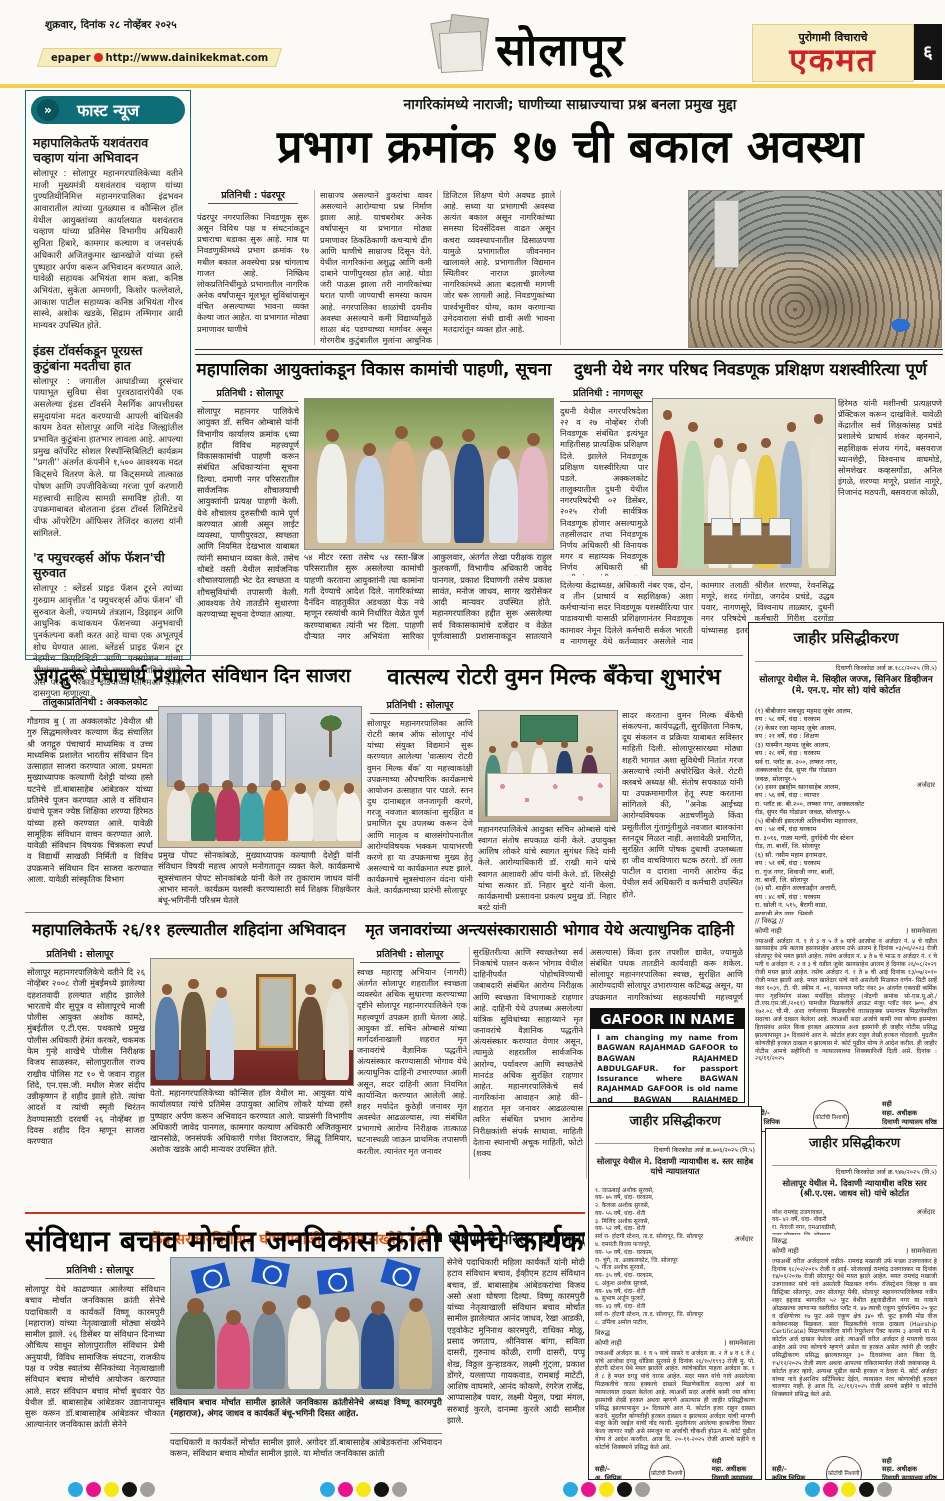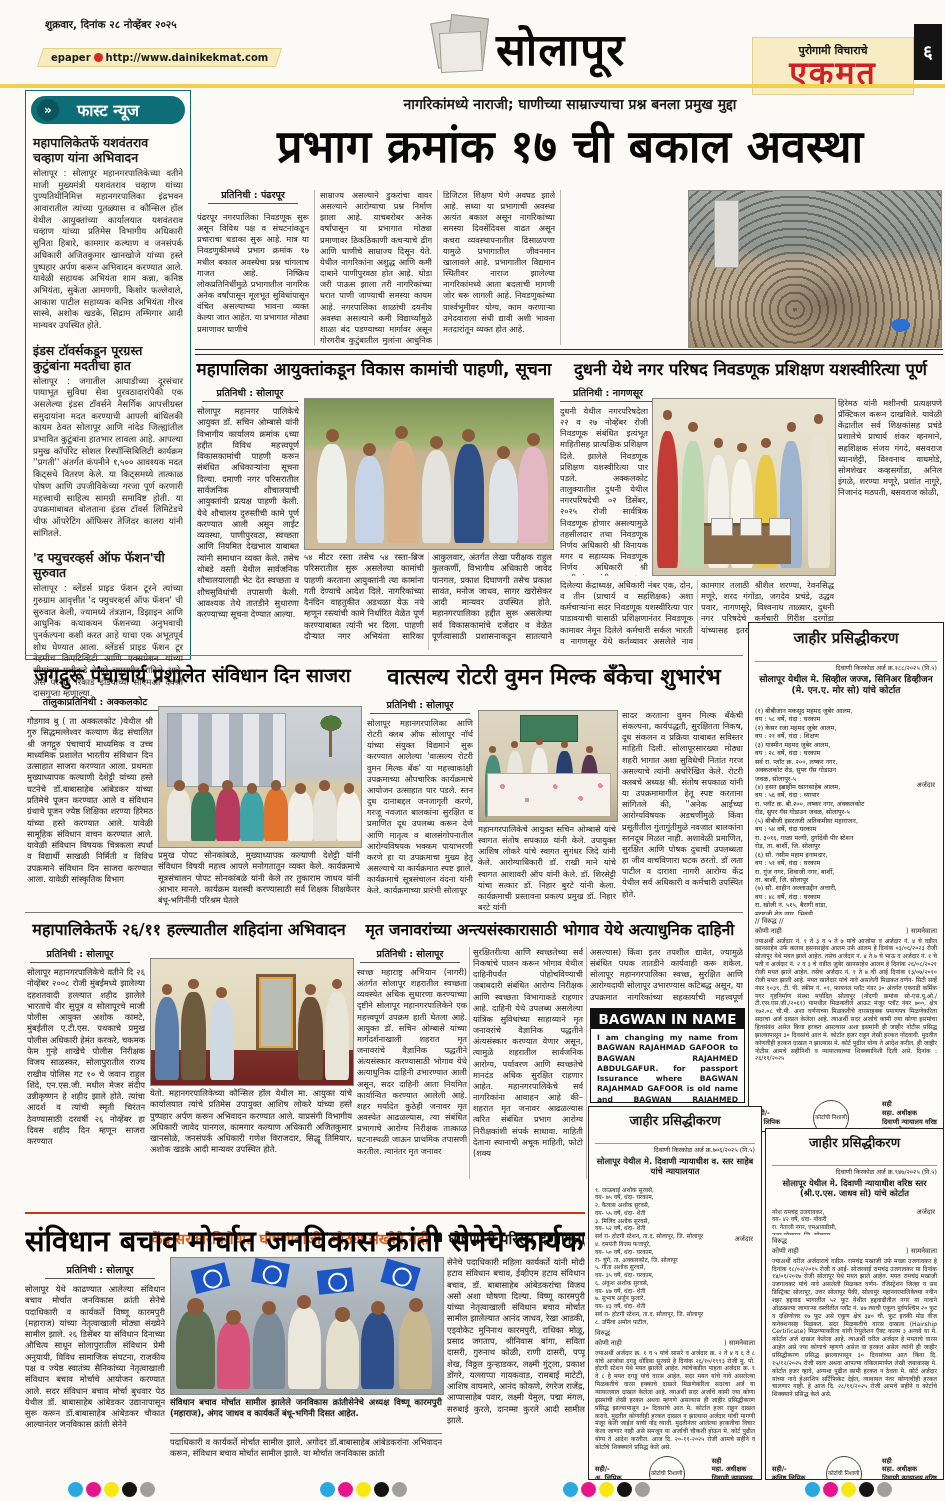--- a/index.html
+++ b/index.html
@@ -115,21 +115,21 @@
     </div>
   </div>
 
   <div class="abs collage" style="left:430px;top:14px;width:60px;height:64px;">
     <i style="left:4px;top:6px;width:34px;height:44px;transform:rotate(-10deg);"></i>
     <i style="left:18px;top:2px;width:36px;height:50px;transform:rotate(7deg);background:#c9c6bd;"></i>
     <i style="left:10px;top:18px;width:40px;height:38px;transform:rotate(-3deg);background:#eceae3;"></i>
   </div>
   <div class="abs" id="masthead-city" style="left:496px;top:18px;">सोलापूर</div>
 
-  <div class="abs" id="brand-box" style="left:752px;top:24px;width:160px;height:56px;margin-top:13px;">
+  <div class="abs" id="brand-box" style="left:752px;top:24px;width:160px;height:56px;">
     <div id="brand-tagline">पुरोगामी विचाराचे</div>
     <div id="brand-name">एकमत</div>
   </div>
   <div class="abs" id="pagenum-box" style="left:914px;top:24px;width:28px;height:56px;line-height:56px;">६</div>
   <div class="abs" id="header-rule" style="left:0;top:84px;width:945px;height:4px;"></div>
 
   <div class="abs" id="fastnews" style="left:25px;top:90px;width:164px;height:568px;">
     <div id="fastnews-head">
       <span class="badge">»</span>
       <span>फास्ट न्यूज</span>
@@ -314,21 +314,21 @@
   <div class="abs" style="left:360px;top:947px;width:100px;">
       <div class="byline">प्रतिनिधी : सोलापूर</div>
     </div>
   <div class="abs bodytxt" style="left:357px;top:967px;width:110px;height:216px;font-size:8.2px;">स्वच्छ महाराष्ट्र अभियान (नागरी) अंतर्गत सोलापूर शहरातील स्वच्छता व्यवस्थेत अधिक सुधारणा करण्याच्या दृष्टीने सोलापूर महानगरपालिकेने एक महत्त्वपूर्ण उपक्रम हाती घेतला आहे. आयुक्त डॉ. सचिन ओम्बासे यांच्या मार्गदर्शनाखाली शहरात मृत जनावरांचे वैज्ञानिक पद्धतीने अंत्यसंस्कार करण्यासाठी भोगाव येथे अत्याधुनिक दाहिनी उभारण्यात आली असून, सदर दाहिनी आता नियमित कार्यान्वित करण्यात आलेली आहे. शहर मर्यादेत कुठेही जनावर मृत अवस्थेत आढळल्यास, त्या संबंधित प्रभागाचे आरोग्य निरीक्षक तात्काळ घटनास्थळी जाऊन प्राथमिक तपासणी करतील. त्यानंतर मृत जनावर</div>
   <div class="abs bodytxt" style="left:473px;top:947px;width:110px;height:236px;font-size:8.2px;">सुरक्षितरीत्या आणि स्वच्छतेच्या सर्व निकषांचे पालन करून भोगाव येथील दाहिनीपर्यंत पोहोचविण्याची जबाबदारी संबंधित आरोग्य निरीक्षक आणि स्वच्छता विभागाकडे राहणार आहे. दाहिनी येथे उपलब्ध असलेल्या यांत्रिक सुविधांच्या साहाय्याने मृत जनावरांचे वैज्ञानिक पद्धतीने अंत्यसंस्कार करण्यात येणार असून, त्यामुळे शहरातील सार्वजनिक आरोग्य, पर्यावरण आणि स्वच्छतेचे मानदंड अधिक सुरक्षित राहणार आहेत. महानगरपालिकेचे सर्व नागरिकांना आवाहन आहे की– शहरात मृत जनावर आढळल्यास त्वरित संबंधित प्रभाग आरोग्य निरीक्षकांशी संपर्क साधावा. माहिती देताना स्थानाची अचूक माहिती, फोटो (शक्य</div>
   <div class="abs bodytxt" style="left:590px;top:947px;width:153px;height:56px;font-size:8.2px;">असल्यास) किंवा इतर तपशील द्यावेत, ज्यामुळे संबंधित पथक तातडीने कार्यवाही करू शकेल. सोलापूर महानगरपालिका स्वच्छ, सुरक्षित आणि आरोग्यदायी सोलापूर उभारण्यास कटिबद्ध असून, या उपक्रमात नागरिकांच्या सहकार्याची महत्त्वपूर्ण भूमिका राहणार आहे.</div>
   <div class="vr" style="left:469px;top:947px;height:232px;"></div>
   <div class="vr" style="left:586px;top:947px;height:232px;"></div>
 
   <div id="cin-box" style="left:590px;top:1008px;width:153px;height:93px;">
-    <div id="cin-title">BAGWAN IN NAME</div>
+    <div id="cin-title">GAFOOR IN NAME</div>
     <div id="cin-body">I am changing my name from BAGWAN RAJAHMAD GAFOOR to BAGWAN RAJAHMED ABDULGAFUR. for passport Issurance where BAGWAN RAJAHMAD GAFOOR is old name and BAGWAN RAJAHMED ABDULGAFUR is new name.</div>
   </div>
 
   <div class="adbox" style="left:588px;top:1106px;width:160px;height:364px;">
     <div class="ad-title" style="font-size:13px;">जाहीर प्रसिद्धीकरण</div>
     <div class="ad-case">दिवाणी किरकोळ अर्ज क्र.७०६/२०२५ (नि.५)</div>
     <div class="ad-court" style="font-size:8.3px;">सोलापूर येथील मे. दिवाणी न्यायाधीश व. स्तर साहेब यांचे न्यायालयात</div>
     <div class="ad-parties" style="height:148px;overflow:hidden;font-size:5.9px;">
       <span>१. जाऊबाई अशोक सुरवसे,
 वय- ७५ वर्षे, धंदा- घरकाम,

